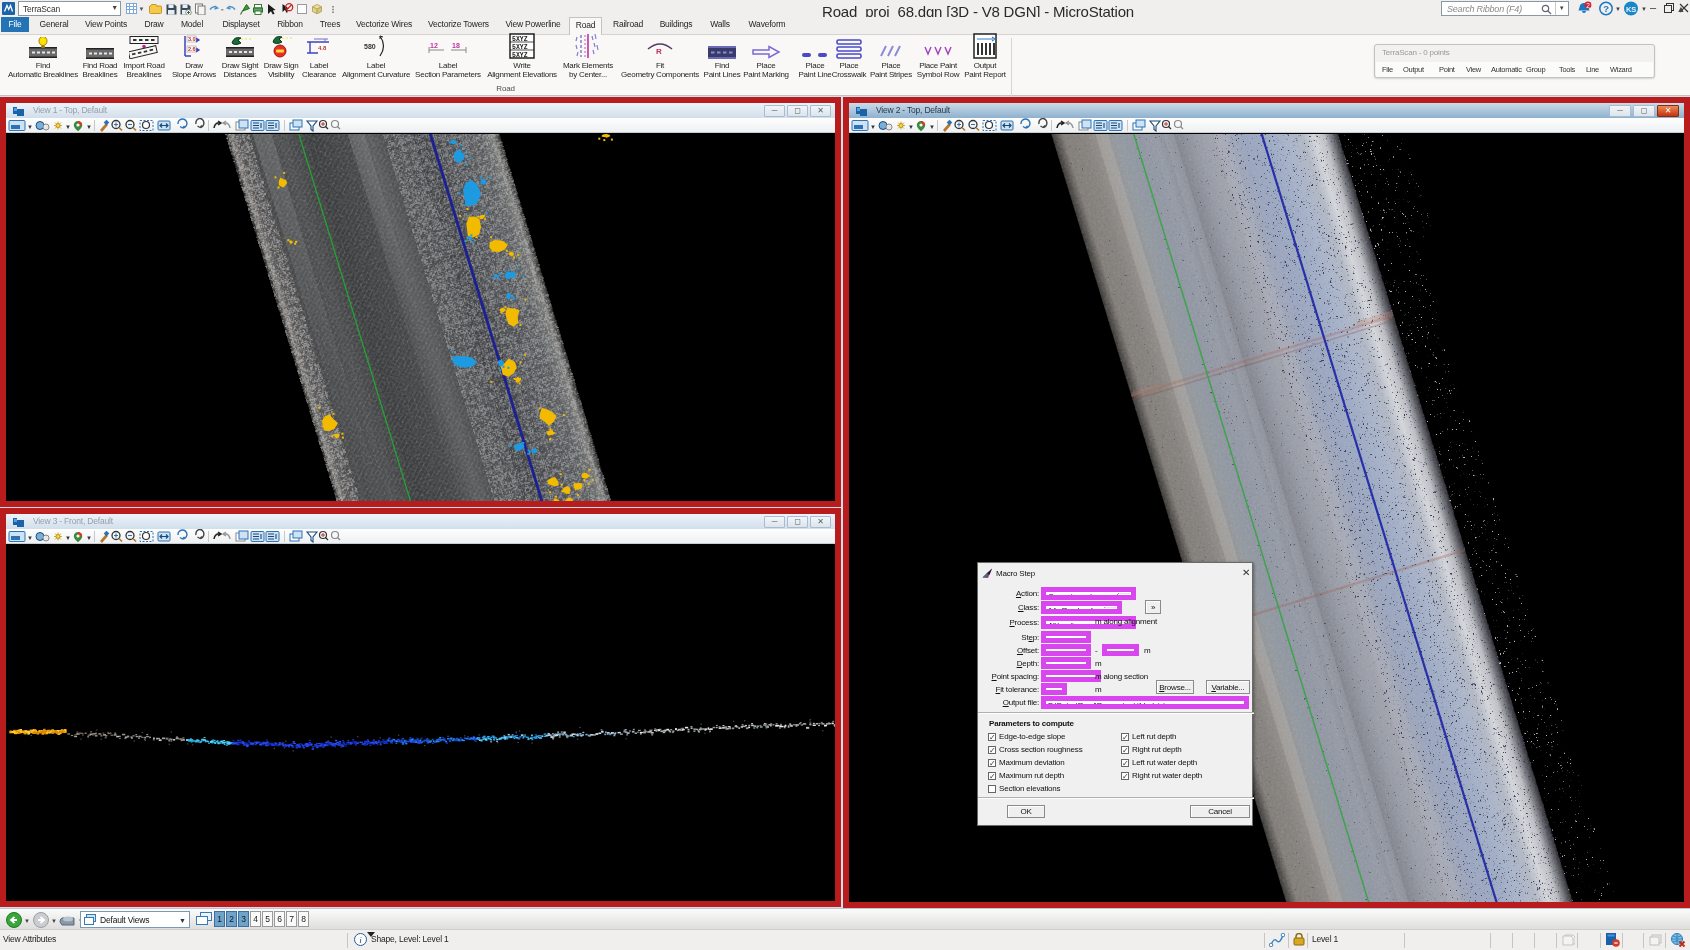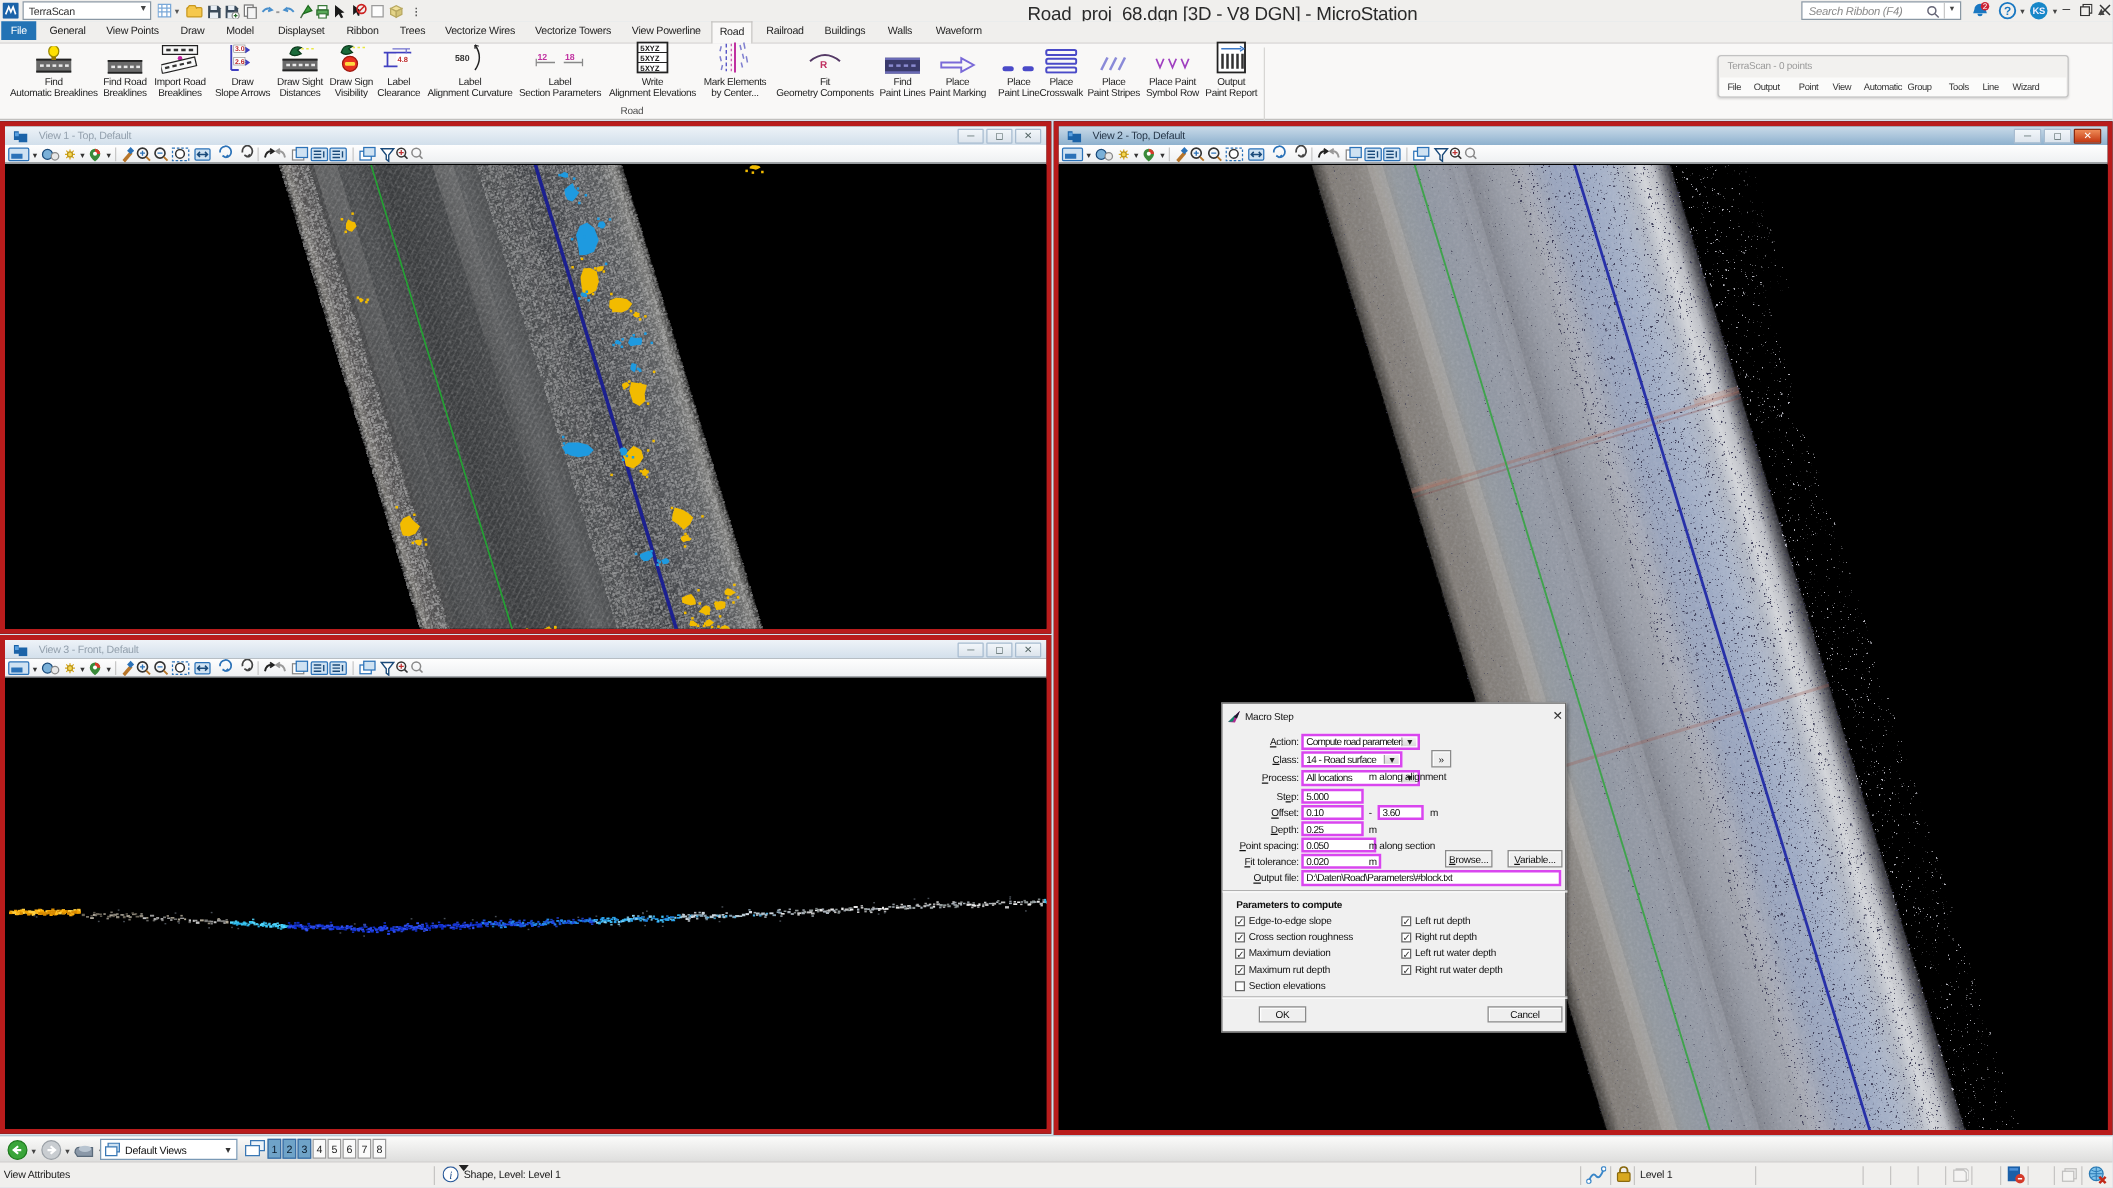--- a/index.html
+++ b/index.html
@@ -6,32 +6,32 @@
 #titlebar{position:absolute;left:0;top:0;width:1690px;height:17px;background:#f0efed;font-size:8.5px;letter-spacing:-0.2px;color:#333}
 #tabrow{position:absolute;left:0;top:17px;width:1690px;height:18px;background:#f0efed;border-bottom:1px solid #d5d3d1}
 .tab{position:absolute;top:0;height:15px;line-height:15px;font-size:8.5px;letter-spacing:-0.2px;color:#1e1e1e;text-align:center;white-space:nowrap}
 .tab.filetab{background:#2373b5;color:#fff}
 .tab.active{background:#f9f8f7;border:1px solid #c5c3c1;border-bottom:none;color:#1e1e1e}
 #ribbon{position:absolute;left:0;top:35px;width:1690px;height:61px;background:#f9f8f7;border-bottom:1px solid #c2c0be}
 .rbtn{position:absolute;top:1px;height:54px;text-align:center}
 .rbtn .ric{height:23px;display:flex;align-items:flex-end;justify-content:center}
 .rbtn .rlb{font-size:8px;letter-spacing:-0.25px;line-height:9px;color:#1e1e1e;margin-top:2px;white-space:nowrap}
 .grplabel{position:absolute;top:49px;width:100%;text-align:center;font-size:8px;letter-spacing:-0.2px;color:#4e4e4e}
-.viewwin{position:absolute;border:4px solid #b91c1c;background:#000}
+.viewwin{position:absolute;border:6px solid #b91c1c;background:#000}
 .vtitle{position:absolute;left:0;top:0;right:0;height:15px;font-size:8.5px;letter-spacing:-0.2px;overflow:hidden}
 .vtitle.inact{background:linear-gradient(180deg,#eef3f8,#d2dfeb);color:#93a0ad}
 .vtitle.act{background:linear-gradient(180deg,#cadbe9,#8eb1ce);color:#28384a}
 .vtools{position:absolute;left:0;top:15px;right:0;height:15px;background:linear-gradient(180deg,#fefefe,#eef0f2);border-bottom:1px solid #c8cdd2;overflow:hidden}
 .vbtns{position:absolute;top:2px;height:12px}
 .vbtn{position:absolute;top:0;width:21px;height:12px;border:1px solid #a8bcd0;border-radius:1px;background:linear-gradient(180deg,#f2f6fa,#dce4ec);color:#566;font-size:8px;line-height:10px;text-align:center}
 .vbtn.close-act{background:linear-gradient(180deg,#ee8a56,#c23510);color:#fff;border-color:#8a2a10}
 .vcontent{position:absolute;left:0;right:0;bottom:0;background:#000;overflow:hidden}
 #dlg{position:absolute;left:977px;top:562px;width:276px;height:264px;background:#f0f0f0;border:1px solid #6a6a6a;box-shadow:1px 1px 3px rgba(0,0,0,0.4);font-size:8px;letter-spacing:-0.2px;color:#111}
 .dl{position:absolute;text-align:right;white-space:nowrap}
-.din{position:absolute;background:#fff;border:2px solid #d946ef;font-size:8px;letter-spacing:-0.45px;line-height:10px;padding:0 2px;white-space:nowrap;overflow:hidden}
+.din{position:absolute;background:#fff;border:5px solid #d946ef;font-size:8px;letter-spacing:-0.45px;line-height:10px;padding:0 2px;white-space:nowrap;overflow:hidden}
 .dcombo .arr{position:absolute;right:1px;top:1px;bottom:1px;width:12px;background:linear-gradient(180deg,#f2f2f2,#d8d8d8);border-left:1px solid #a0a0a0;text-align:center;font-size:7px;color:#222;line-height:10px}
 .dbtn{position:absolute;background:#efefef;border:1px solid #8a8a8a;box-shadow:inset 1px 1px 0 #fff;text-align:center;font-size:8px;letter-spacing:-0.2px;color:#111}
 .chk{position:absolute;width:8px;height:8px;background:#fff;border:1px solid #666;font-size:8px;line-height:7px;color:#333;text-align:center}
 .dtext{position:absolute;white-space:nowrap}
 #btoolbar{position:absolute;left:0;top:908px;width:1690px;height:21px;background:linear-gradient(180deg,#fbfbfa,#dededd);border-top:1px solid #b8c7d2}
 #statusbar{position:absolute;left:0;top:929px;width:1690px;height:21px;background:#f0efed;border-top:1px solid #cfcecd;font-size:8.5px;letter-spacing:-0.2px;color:#222}
 .ssep{position:absolute;top:3px;height:15px;width:1px;background:#c6c5c4}
 .numbtn{position:absolute;top:2px;width:11px;height:16px;border:1px solid #9a9a9a;background:#fafafa;font-size:8.5px;line-height:14px;text-align:center;color:#222}
 .numbtn.sel{background:#6fa3c8;border-color:#3a6ea5;color:#0a1a2a}
 </style></head>
@@ -1867,21 +1867,21 @@
   <div class="dtext" style="left:117px;top:83px">-</div>
   <div class="din" style="left:124px;top:81px;width:37px;height:12px">3.60</div>
   <div class="dtext" style="left:166px;top:83px">m</div>
   <div class="dl" style="left:0;top:96px;width:61px"><u>D</u>epth:</div>
   <div class="din" style="left:63px;top:94px;width:50px;height:12px">0.25</div>
   <div class="dtext" style="left:117px;top:96px">m</div>
   <div class="dl" style="left:0;top:109px;width:61px"><u>P</u>oint spacing:</div>
   <div class="din" style="left:63px;top:107px;width:60px;height:12px">0.050</div>
   <div class="dtext" style="left:117px;top:109px">m along section</div>
   <div class="dl" style="left:0;top:122px;width:61px"><u>F</u>it tolerance:</div>
-  <div class="din" style="left:63px;top:120px;width:64px;height:12px">0.020</div>
+  <div class="din" style="left:63px;top:120px;width:26px;height:12px">0.020</div>
   <div class="dtext" style="left:117px;top:122px">m</div>
   <div class="dbtn" style="left:178px;top:117px;width:38px;height:14px;line-height:13px"><u>B</u>rowse...</div>
   <div class="dbtn" style="left:228px;top:117px;width:44px;height:14px;line-height:13px"><u>V</u>ariable...</div>
   <div class="dl" style="left:0;top:135px;width:61px"><u>O</u>utput file:</div>
   <div class="din" style="left:63px;top:133px;width:208px;height:13px">D:\Daten\Road\Parameters\#block.txt</div>
 
   <div style="position:absolute;left:0;top:149px;width:276px;height:1px;background:#b0b0b0"></div>
   <div style="position:absolute;left:0;top:150px;width:276px;height:1px;background:#fdfdfd"></div>
   <div class="dtext" style="left:11px;top:156px;font-weight:bold">Parameters to compute</div>
 

